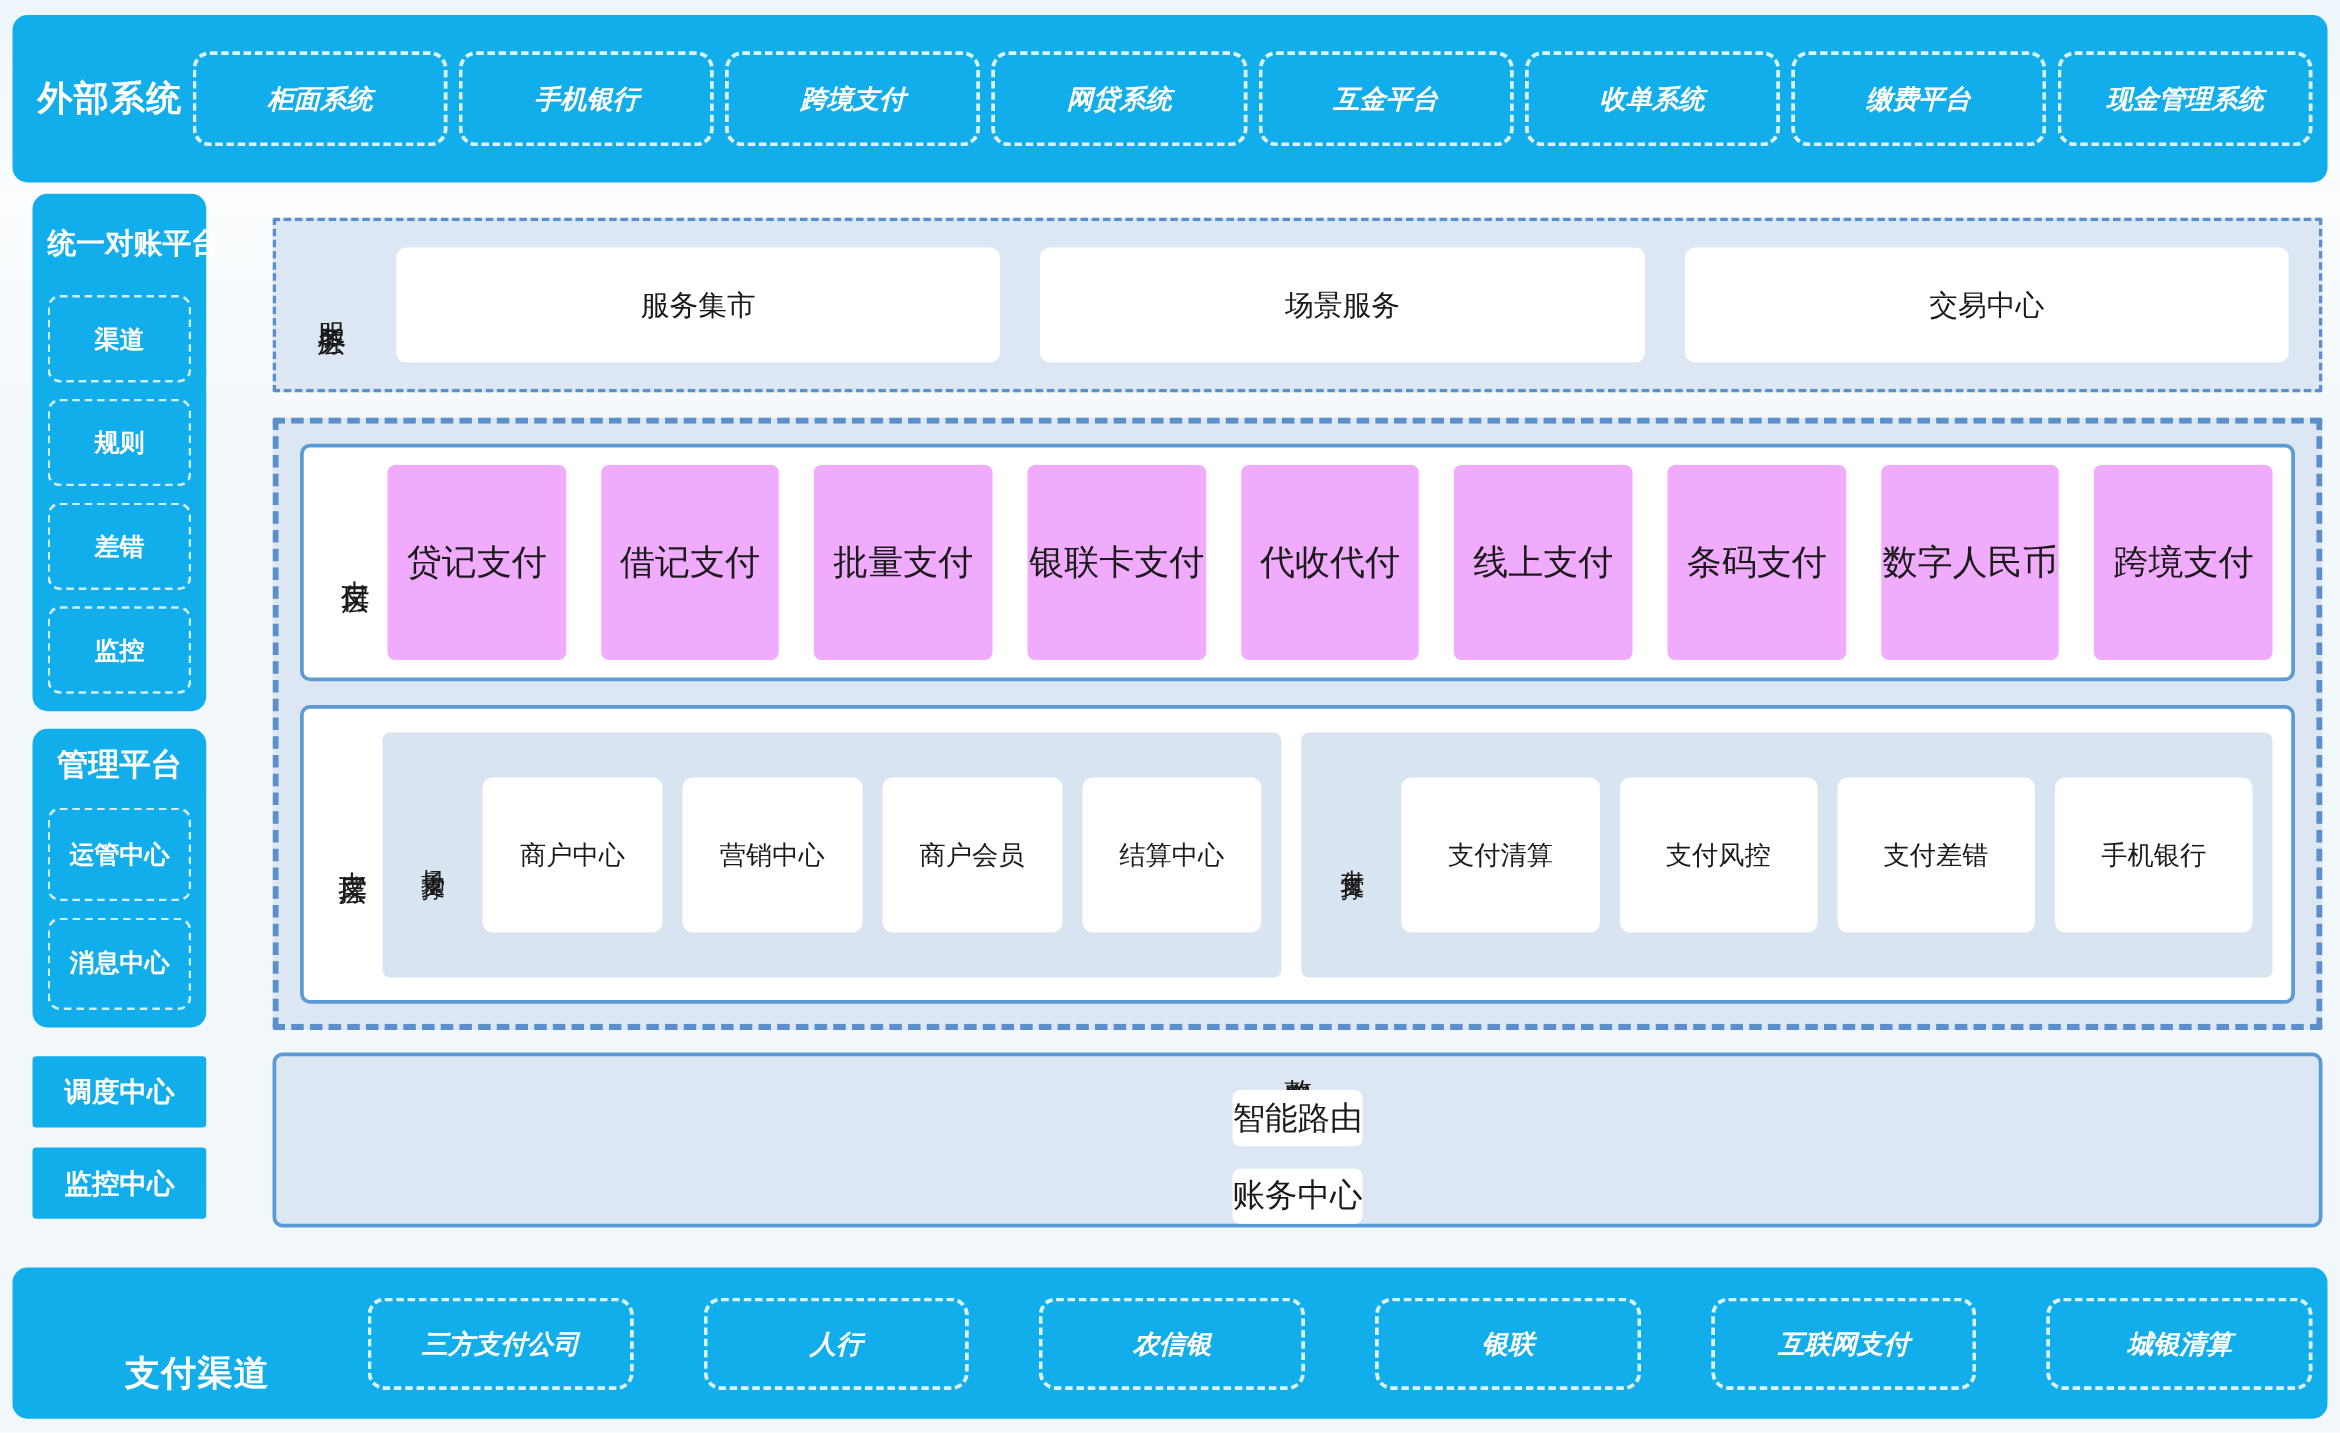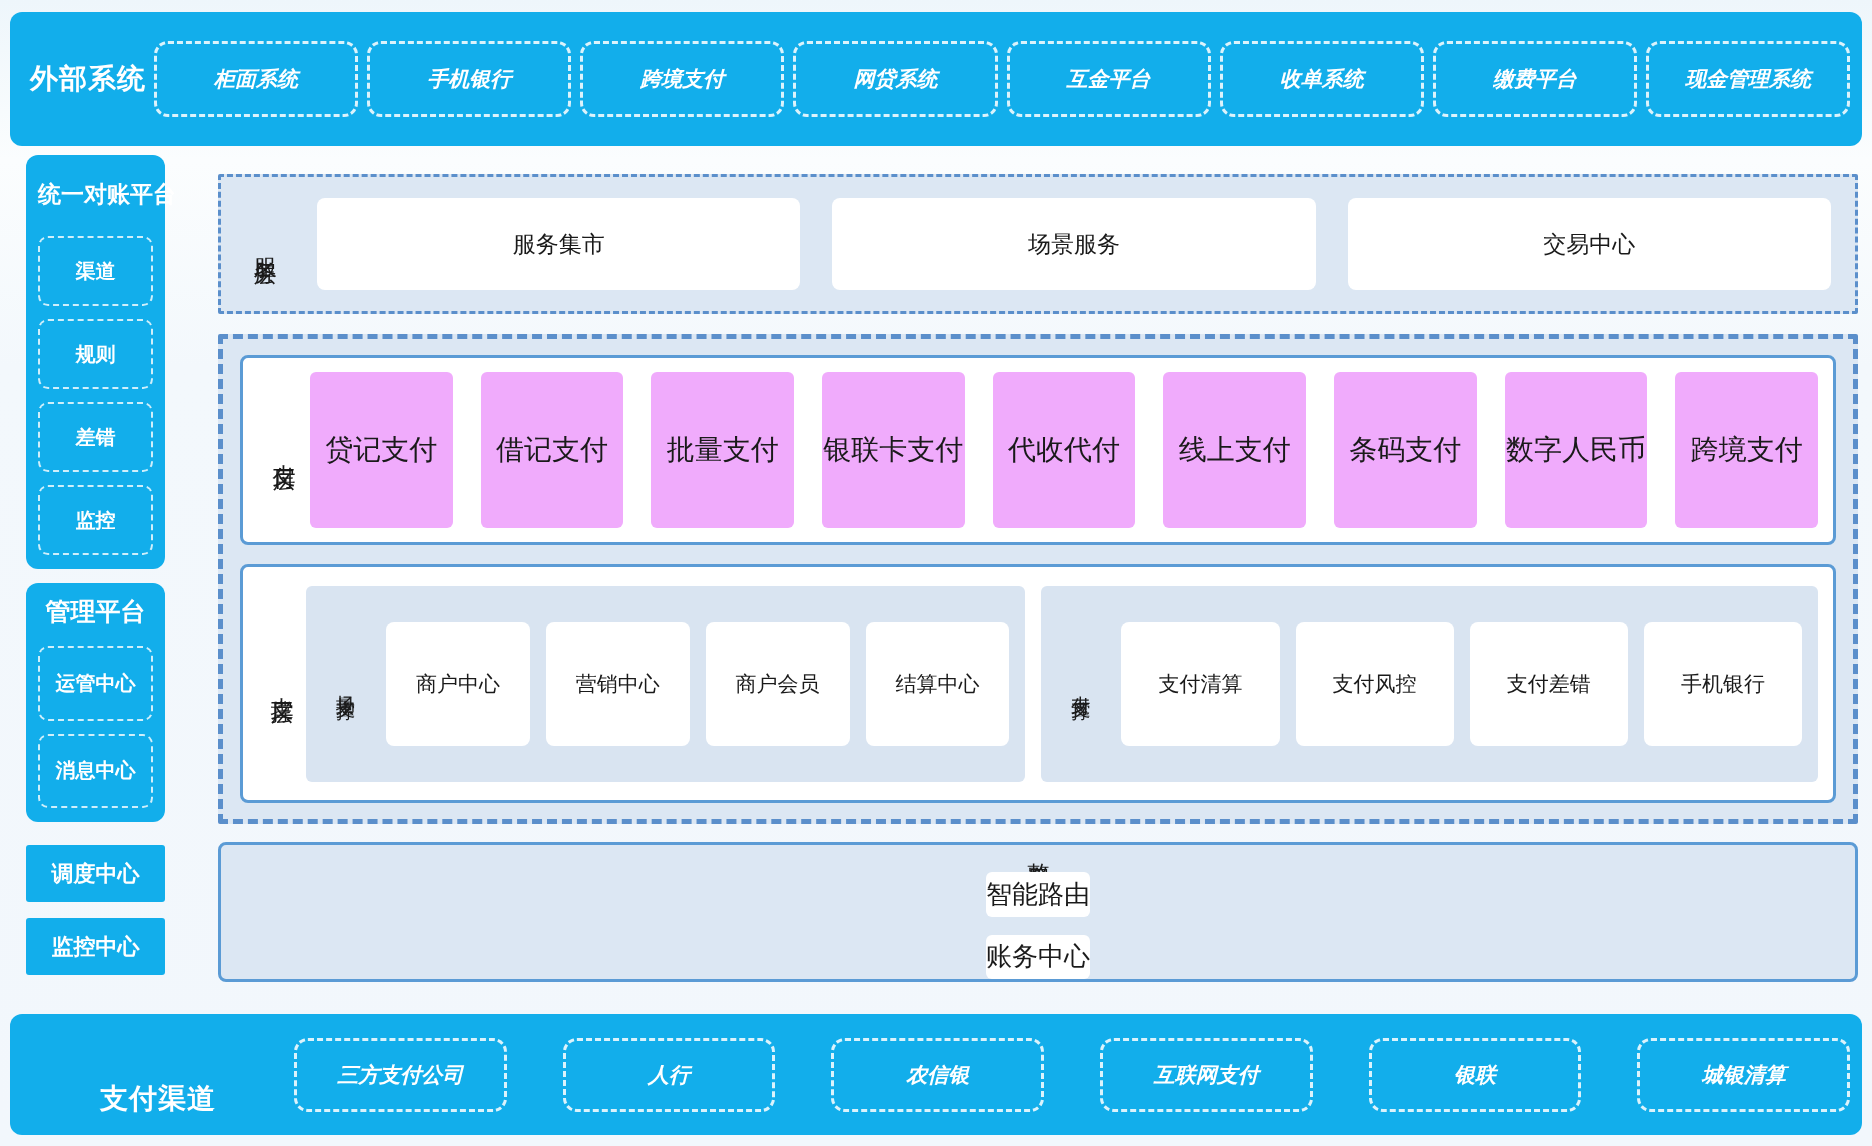--- a/index.html
+++ b/index.html
@@ -217,19 +217,19 @@
     </section>
 
   </main>
 
   <div class="bar bottom-bar">
     <div class="bar-title">支付渠道</div>
     <div class="bar-items">
       <div class="dash-box">三方支付公司</div>
       <div class="dash-box">人行</div>
       <div class="dash-box">农信银</div>
+      <div class="dash-box">银联</div>
       <div class="dash-box">互联网支付</div>
-      <div class="dash-box">银联</div>
       <div class="dash-box">城银清算</div>
     </div>
   </div>
 
 </div>
 
 </body></html>

